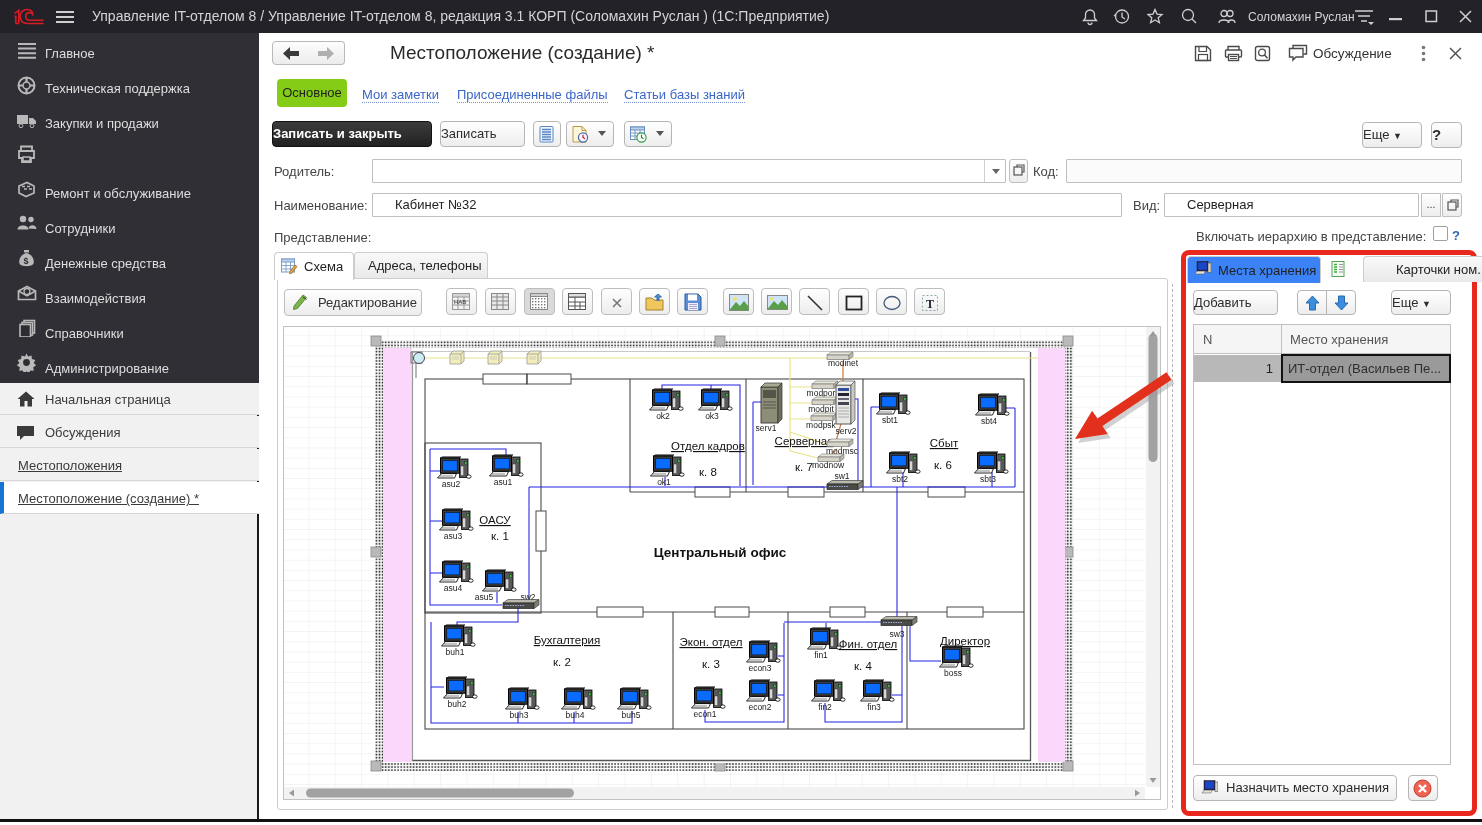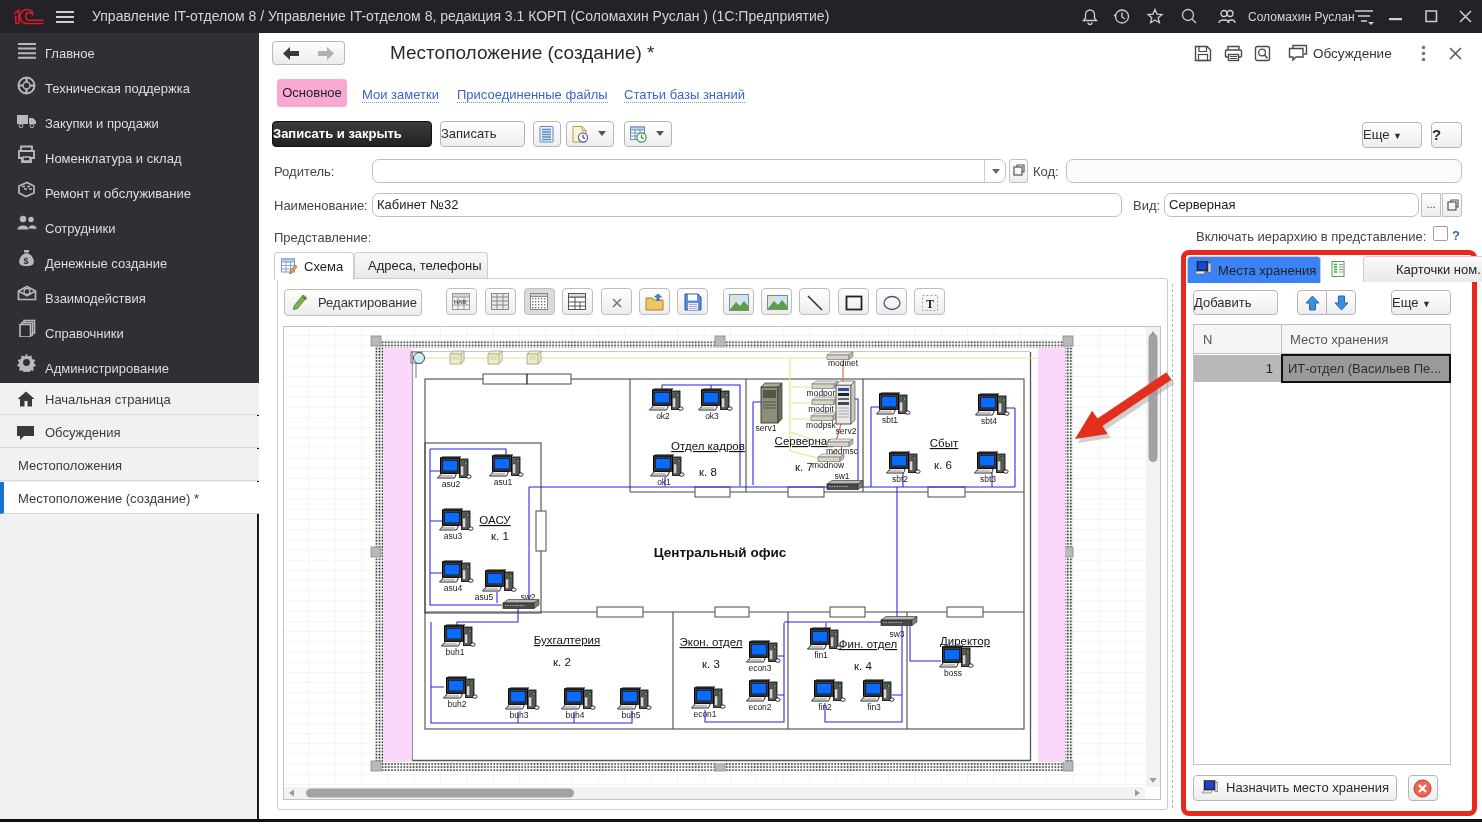--- a/index.html
+++ b/index.html
@@ -13,42 +13,42 @@
 #topbar .ttl { position:absolute; left:92px; top:8px; color:#d4d4d6; font-size:14px; white-space:nowrap; }
 #topbar .usr { position:absolute; left:1248px; top:10px; color:#d4d4d6; font-size:12px; }
 
 
 #sidebar { position:absolute; left:0; top:33px; width:259px; height:786px; background:#f1f1f1; }
 #sidedark { position:absolute; left:0; top:0; width:259px; height:350px; background:#302f35; }
 .mitem { position:absolute; left:0; width:259px; height:35px; color:#dedede; font-size:13px; }
 .mitem .tx { position:absolute; left:45px; top:10px; }
 .litem { position:absolute; left:0; width:259px; height:32px; color:#3b3b3b; font-size:13px; border-bottom:1px solid #d8d8d8; background:#f1f1f1;}
 .litem .tx { position:absolute; left:45px; top:9px; }
-.litem .tx2 { position:absolute; left:18px; top:9px; }
+.litem .tx2 { position:absolute; left:18px; top:9px;text-decoration:underline; }
 .litem.active { background:#fff; border-left:4px solid #1574d4; }
 #sidebar { border-right:2px solid #1a1a1a; }
 
 
 .navbtn { position:absolute; top:41px; width:37px; height:24px; background:linear-gradient(#fdfdfd,#ececec); border:1px solid #b9b9b9; }
 #navback { left:272px; border-radius:4px 0 0 4px; }
 #navfwd { left:308px; border-radius:0 4px 4px 0; border-left:none;}
 .navbtn svg { position:absolute; left:9px; top:5px; }
 #pagetitle { position:absolute; left:390px; top:42px; font-size:19px; color:#2a2a2a; }
 .hlink { font-size:13px; color:#3a66c8; border-bottom:1px dotted #7a94d8; position:absolute; top:87px; }
-#tab-osn { position:absolute; left:277px; top:79px; width:70px; height:28px; background:#f9a8d4; border-radius:4px; font-size:13px; color:#222; text-align:center; line-height:28px; }
+#tab-osn { position:absolute; left:277px; top:79px; width:70px; height:28px; background:#84cc16; border-radius:4px; font-size:13px; color:#222; text-align:center; line-height:28px; }
 
 .btn { position:absolute; background:linear-gradient(#ffffff,#ededed); border:1px solid #b5b5b5; border-radius:4px; font-size:13px; color:#2c2c2c; text-align:left; }
 #btn-zapzak { left:272px; top:121px; width:160px; height:26px; background:linear-gradient(#3c3c3c,#222222); color:#fff; border:1px solid #111; line-height:24px; font-weight:bold;}
 #btn-zap { left:440px; top:121px; width:85px; height:26px; line-height:24px; }
 .ibtn { position:absolute; top:121px; height:26px; background:linear-gradient(#ffffff,#ededed); border:1px solid #b5b5b5; border-radius:4px; }
 #btn-esche { left:1362px; top:122px; width:60px; height:26px; line-height:24px;}
 #btn-q { left:1431px; top:122px; width:31px; height:26px; line-height:24px; font-weight:bold; font-size:15px;}
 
 .flabel { position:absolute; font-size:13px; color:#444; }
-.finput { position:absolute; height:24px; background:#fff; border:1px solid #bfbfbf; border-radius:7px; font-size:13px; color:#222; line-height:22px; padding-left:4px;}
+.finput { position:absolute; height:24px; background:#fff; border:1px solid #bfbfbf; border-radius:1px; font-size:13px; color:#222; line-height:22px; padding-left:22px;}
 
 
 #schpanel { position:absolute; left:277px; top:278px; width:891px; height:532px; border:1px solid #cdcdcd; border-radius:0 3px 3px 3px; background:#fff;}
 .stab { position:absolute; top:252px; white-space:nowrap; height:27px; font-size:13px; color:#222; background:linear-gradient(#f9f9f9,#e9e9e9); border:1px solid #cdcdcd; border-bottom:none; border-radius:4px 4px 0 0;text-align:right; }
 #stab1 { left:274px; width:80px; background:#fff; height:28px; z-index:3;}
 #stab2 { left:354px; width:134px; }
 .tbtn { position:absolute; top:288px; z-index:3; height:27px; background:linear-gradient(#ffffff,#ececec); border:1px solid #bdbdbd; border-radius:4px; }
 
 
 #rpanel { position:absolute; left:1181px; top:250px; width:296px; height:566px; border:5px solid #e8281e; border-radius:8px; background:#fff; }
@@ -168,31 +168,28 @@
       </svg>
   <div class="mitem" style="top:3px">
         <div class="tx">Главное</div>
       </div>
   <div class="mitem" style="top:38px">
         <div class="tx">Техническая поддержка</div>
       </div>
   <div class="mitem" style="top:73px">
         <div class="tx">Закупки и продажи</div>
       </div>
-  <div class="mitem" style="top:108px">
-        <div class="tx">Номенклатура и склад</div>
-      </div>
   <div class="mitem" style="top:143px">
         <div class="tx">Ремонт и обслуживание</div>
       </div>
   <div class="mitem" style="top:178px">
         <div class="tx">Сотрудники</div>
       </div>
   <div class="mitem" style="top:213px">
-        <div class="tx">Денежные создание</div>
+        <div class="tx">Денежные средства</div>
       </div>
   <div class="mitem" style="top:248px">
         <div class="tx">Взаимодействия</div>
       </div>
   <div class="mitem" style="top:283px">
         <div class="tx">Справочники</div>
       </div>
   <div class="mitem" style="top:318px">
         <div class="tx">Администрирование</div>
       </div>

